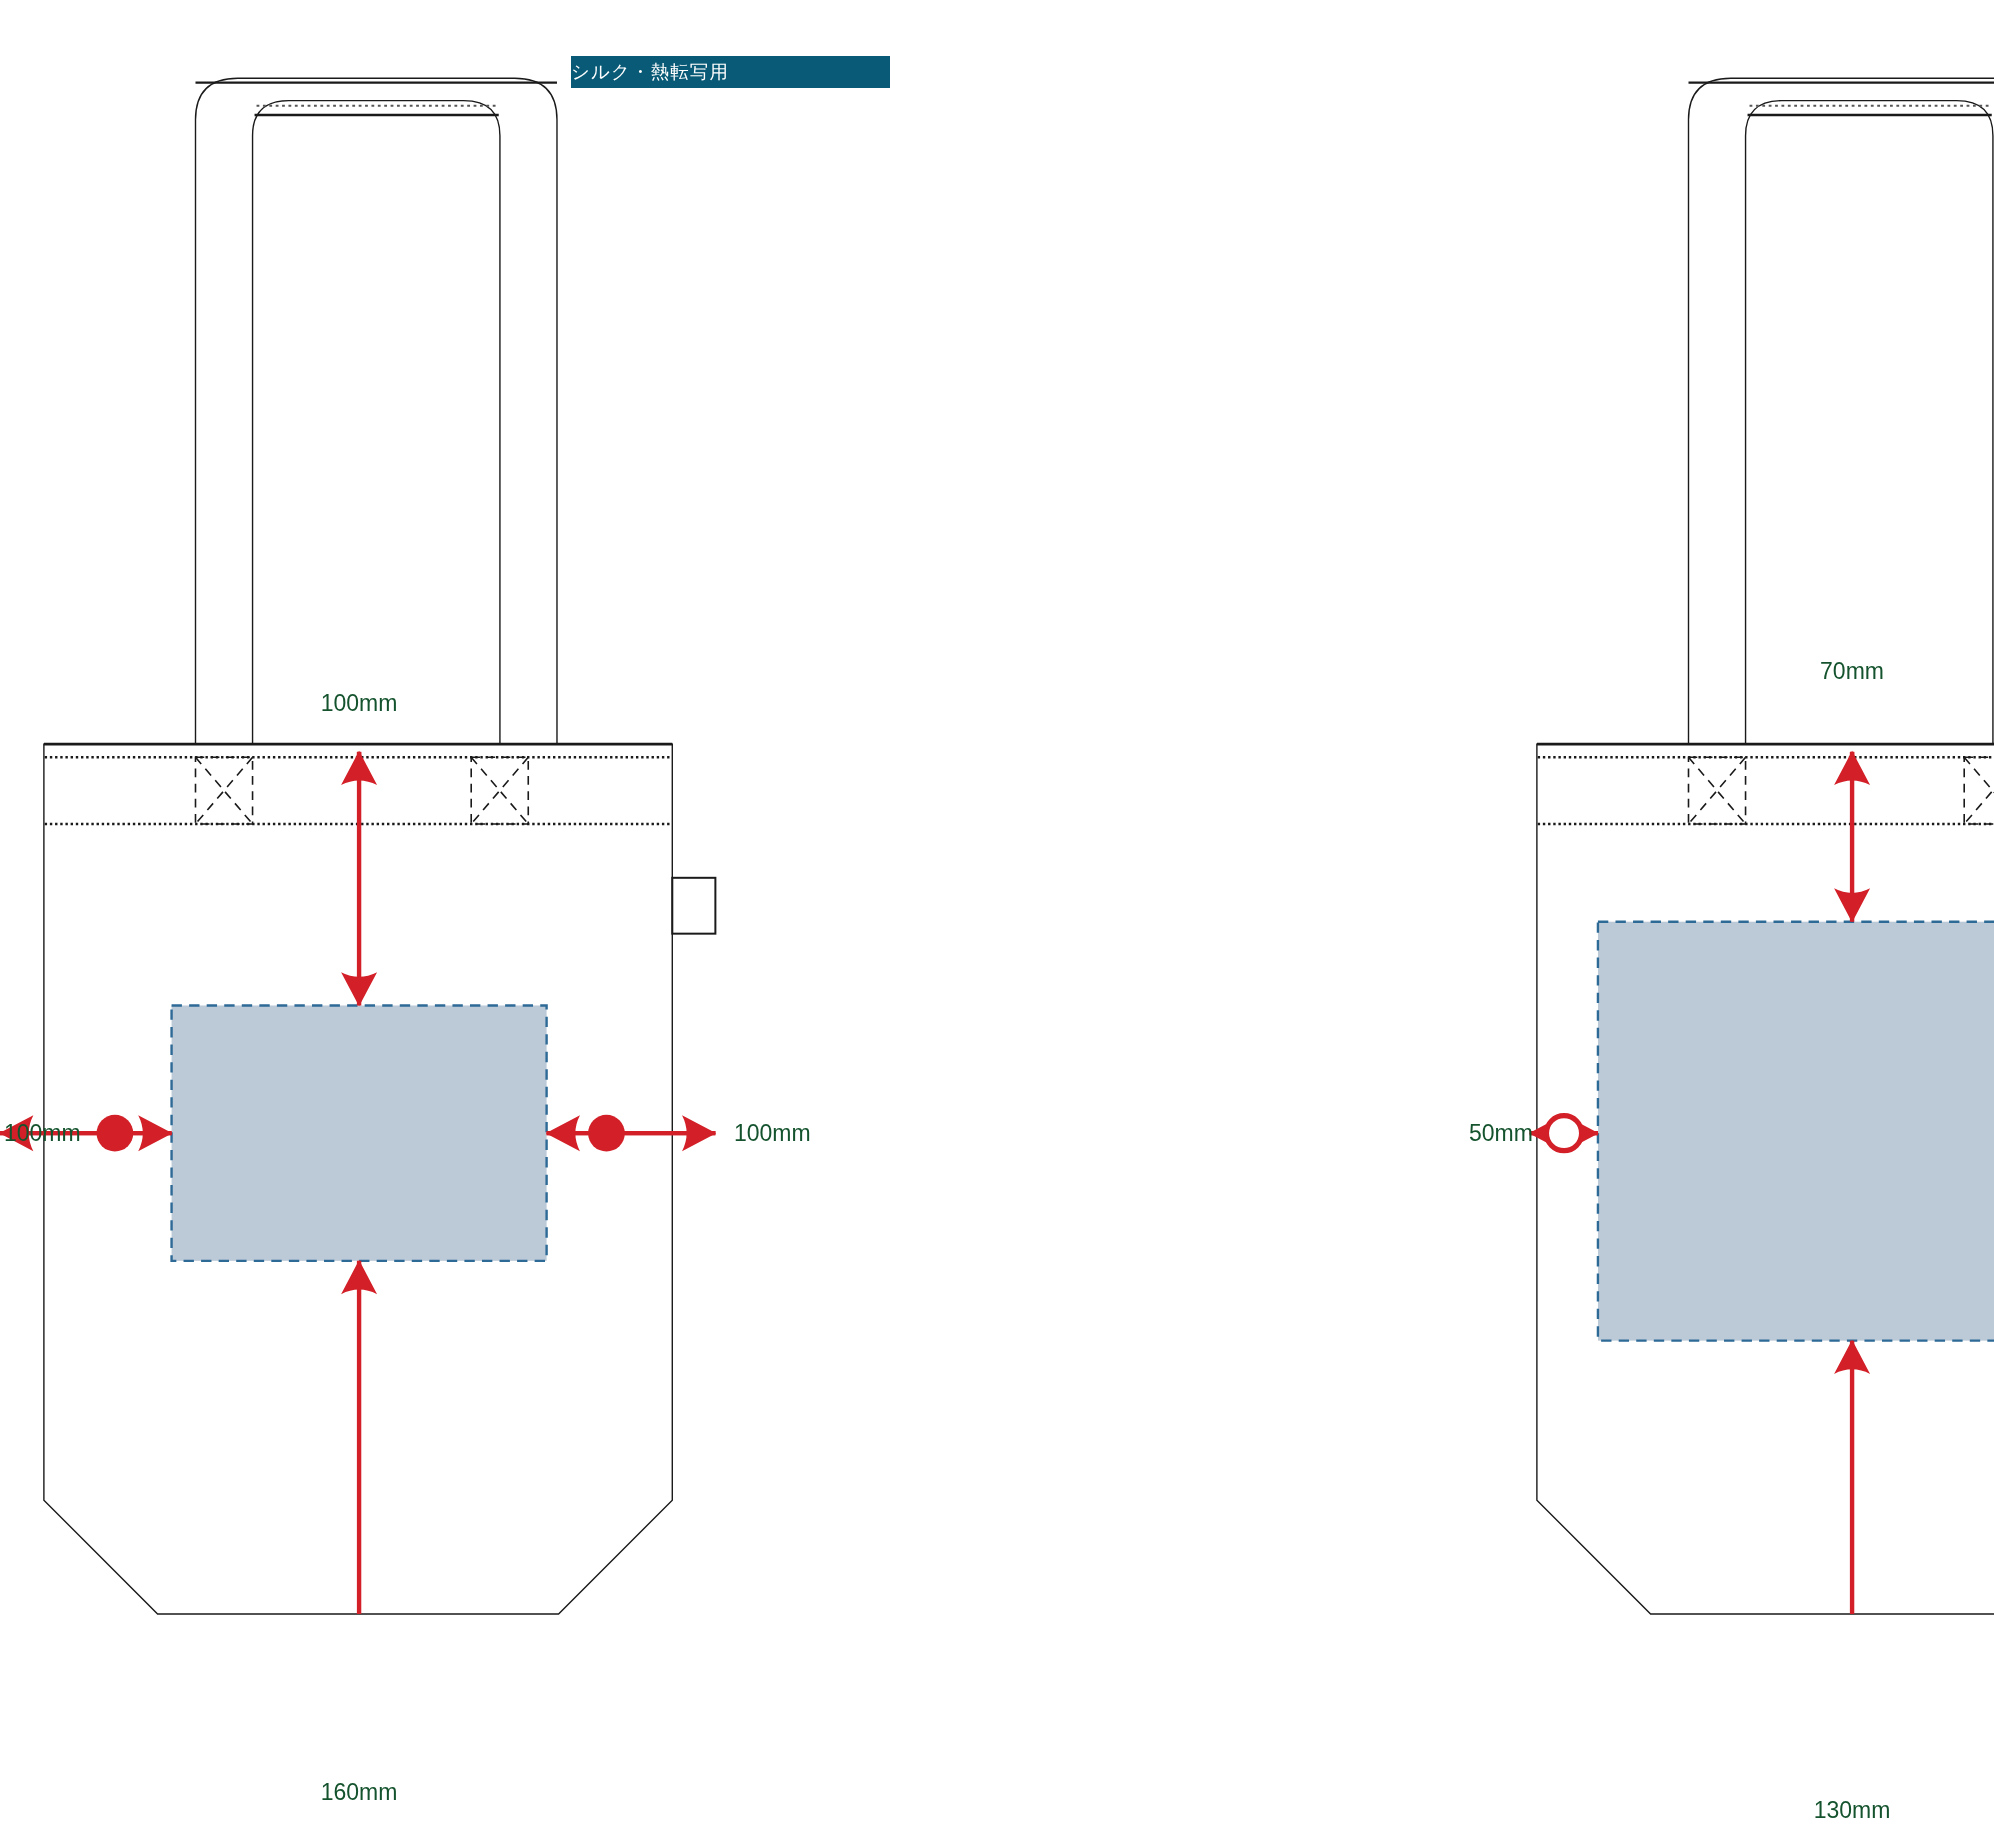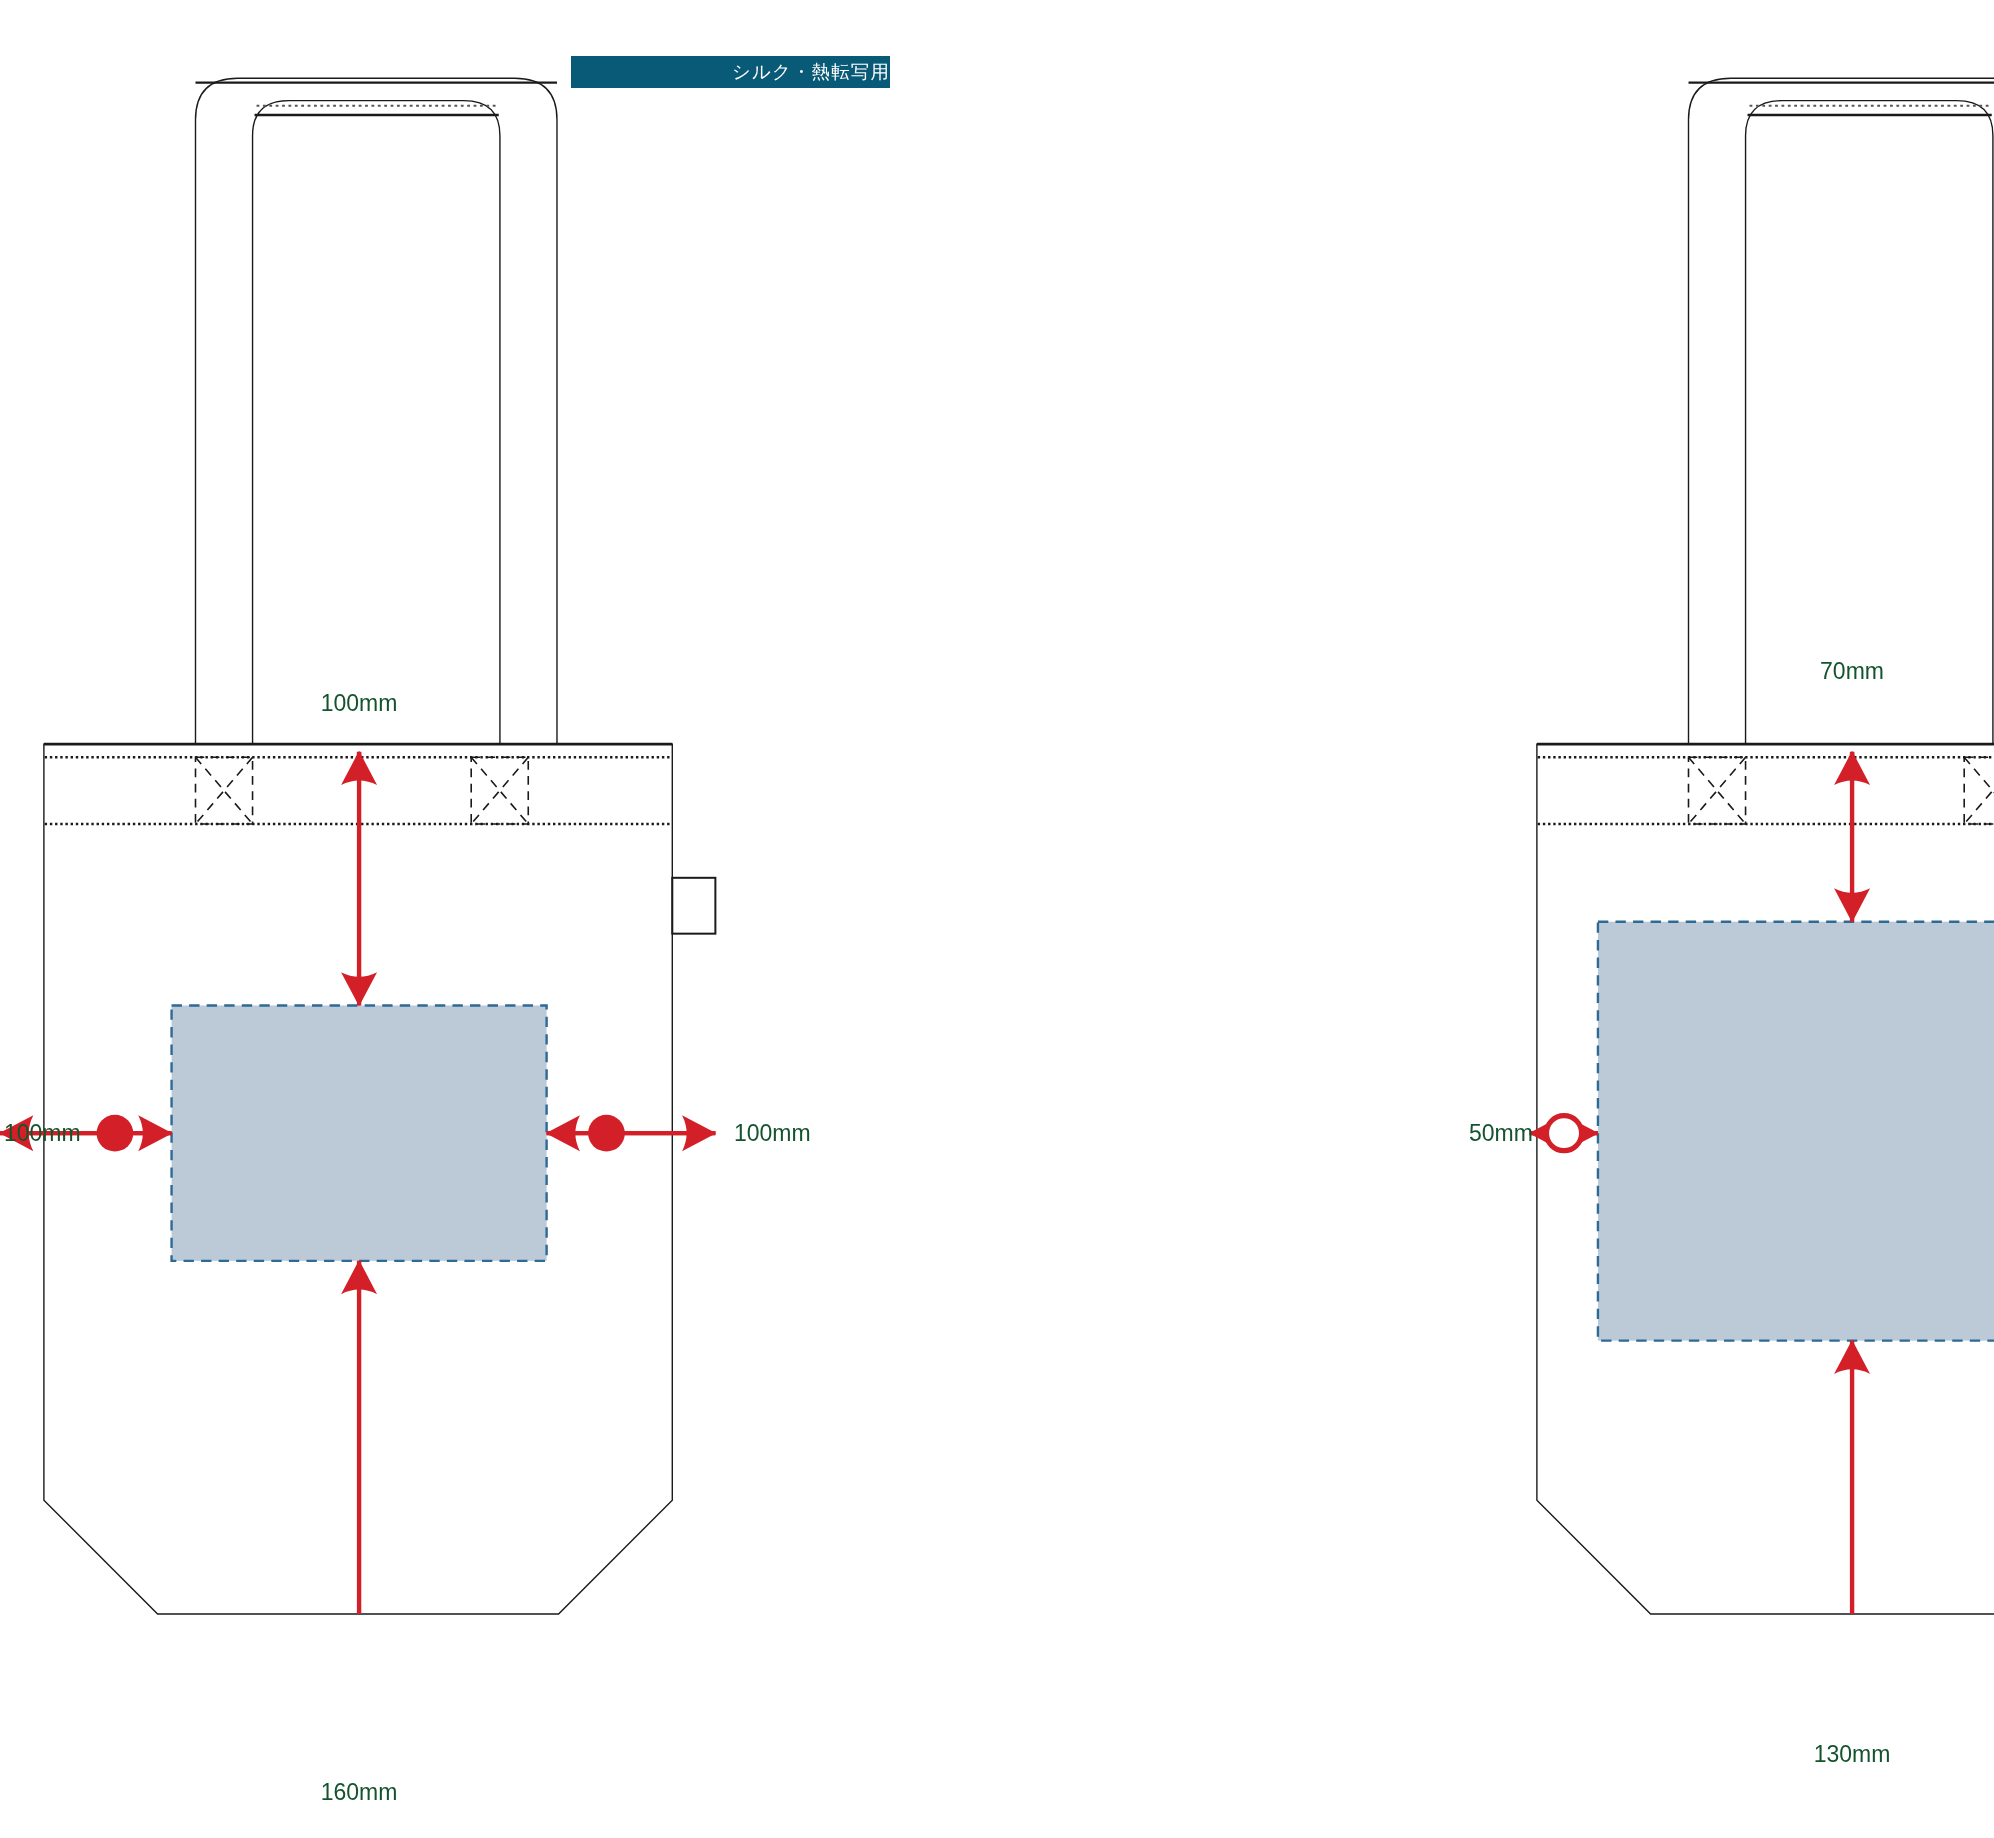--- a/index.html
+++ b/index.html
@@ -28,21 +28,21 @@
 
   
   .badge {
     position: absolute;
     top: 56px;
     height: 32px;
     background: #085a76;
     color: #ffffff;
     font-size: 18.4px;
     line-height: 32px;
-    text-align: right;
+    text-align: left;
     letter-spacing: 1.2px;
     white-space: nowrap;
     box-sizing: border-box;
   }
   #badge-left  { left: 571px; width: 319px; }
 
   
   .draw {
     position: absolute;
     left: 0;
@@ -189,19 +189,19 @@
         <line x1="92" y1="2840" x2="263" y2="2840" marker-end="url(#arrR)"></line>
         <line x1="263" y1="2840" x2="92" y2="2840" marker-end="url(#arrR)"></line>
         <line x1="1537" y1="2840" x2="1712" y2="2840" marker-end="url(#arrR)"></line>
         <line x1="1712" y1="2840" x2="1537" y2="2840" marker-end="url(#arrR)"></line>
       </g>
       <circle cx="178" cy="2840" r="44" fill="#ffffff" stroke="#d32028" stroke-width="13"></circle>
       <circle cx="1625" cy="2840" r="44" fill="#ffffff" stroke="#d32028" stroke-width="13"></circle>
     </svg>
 
     <div class="dim center" style="left:359px; top:660px;">70mm</div>
-    <div class="dim center" style="left:359px; top:1743px;">130mm</div>
+    <div class="dim center" style="left:359px; top:1799px;">130mm</div>
     <div class="dim vcenter" style="left:-24px; top:1133px;">50mm</div>
 
   </div>
 
 </div>
 
 
 </body></html>

